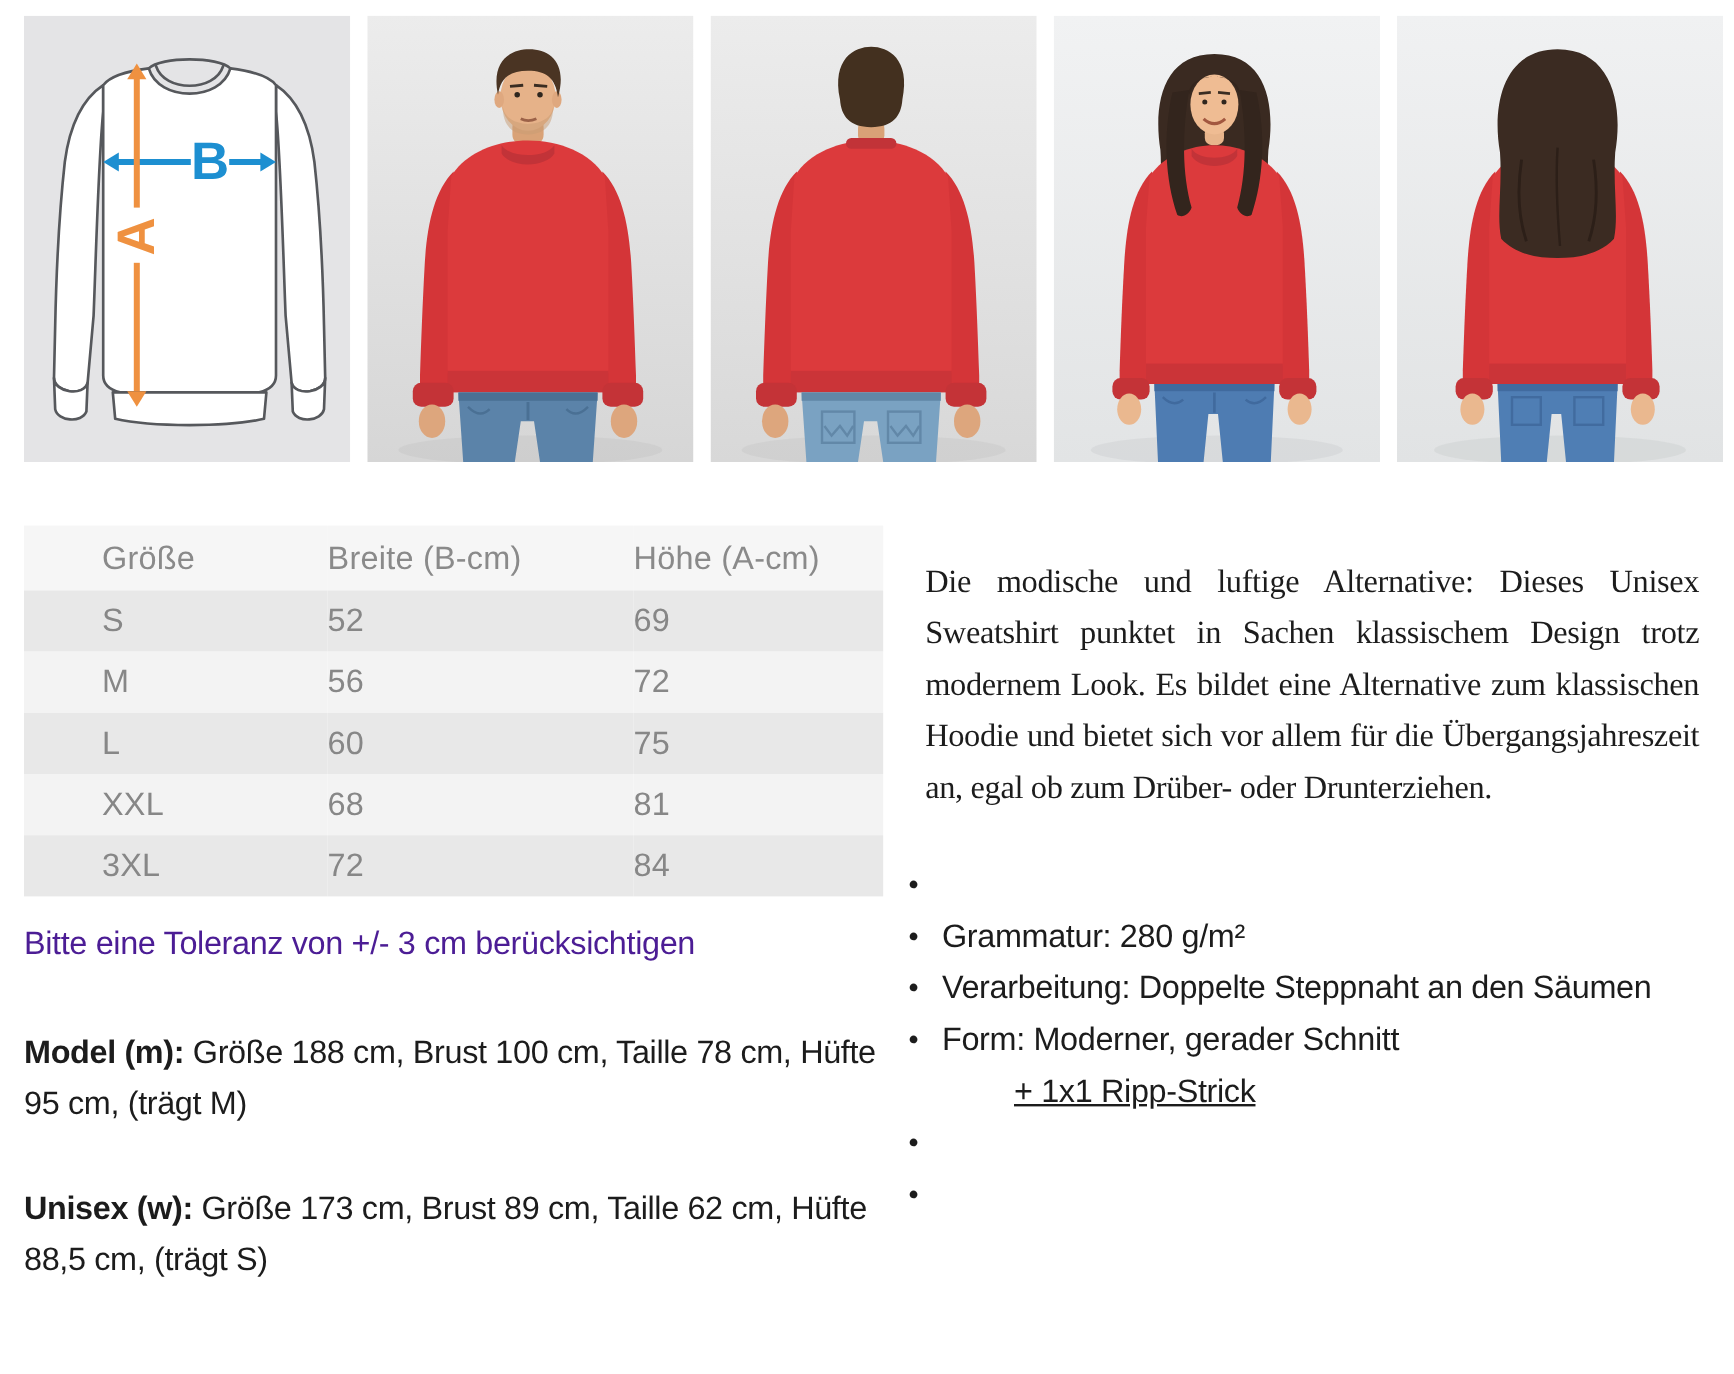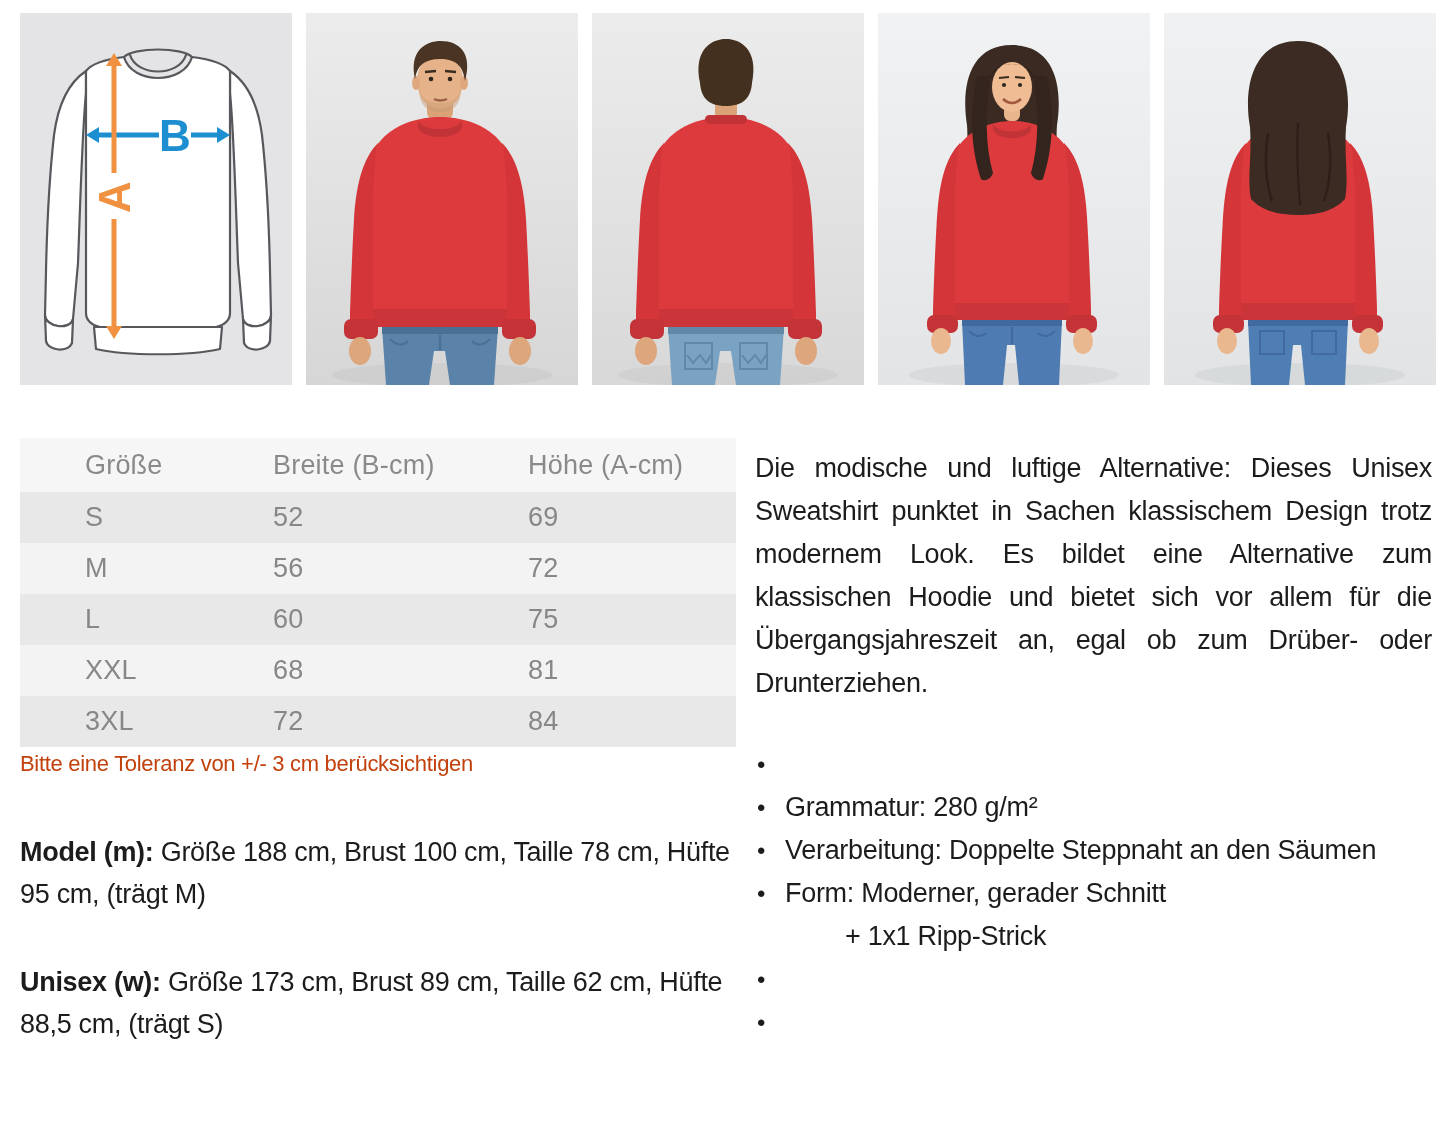--- a/index.html
+++ b/index.html
@@ -15,36 +15,36 @@
   
   .left-col { position:absolute; left:20px; top:438px; width:716px; }
   table.size-table { width:100%; border-collapse:collapse; table-layout:fixed;
     font-size:27px; color:#878787; letter-spacing:0.2px; }
   table.size-table th { text-align:left; font-weight:400; background:#f6f6f6; height:54px; padding:0; color:#8a8a8a; }
   table.size-table td { height:51px; padding:0; }
   table.size-table th:first-child, table.size-table td:first-child { padding-left:65px; }
   table.size-table tbody tr:nth-child(odd) td { background:#e8e8e8; }
   table.size-table tbody tr:nth-child(even) td { background:#f3f3f3; }
 
-  .tolerance { margin-top:4px; font-size:22px; letter-spacing:-0.3px; color:#c2410c; }
+  .tolerance { margin-top:24px; font-size:27px; letter-spacing:-0.3px; color:#4c1d95; }
   .model-note { margin:0; font-size:27px; line-height:42px; letter-spacing:-0.3px; }
   .model-note.first { margin-top:54px; }
   .model-note.second { margin-top:46px; }
   .model-note .lead { font-weight:700;margin-top:45px; }
 
   
   .right-col { position:absolute; left:755px; top:447px; width:677px; }
-  .description { margin:0; font-size:27px; line-height:43px; text-align:justify;
-    letter-spacing:-0.3px; color:#1c1c1c; }
+  .description { margin:16px; font-size:27px; line-height:43px; text-align:justify;
+    letter-spacing:-0.3px; color:#1c1c1c;font-family:Liberation Serif, serif; }
   .features { list-style:none; margin:38px 0 0 0; padding:0; font-size:27px; color:#1c1c1c; }
   .features li { display:flex; align-items:flex-start; }
   .features .dot { flex:none; width:28px; font-size:24px; line-height:43px; padding-left:2px; color:#1c1c1c; }
   .feat-body { letter-spacing:-0.3px; }
   .feat-line { line-height:43px; }
-  .feat-line.continuation { padding-left:60px; }
+  .feat-line.continuation { padding-left:60px;text-decoration:underline; }
 </style>
 </head>
 <body>
 
 <div class="page">
 
   <div class="gallery">
 
     <div class="tile">
       <svg viewBox="0 0 272 372">

